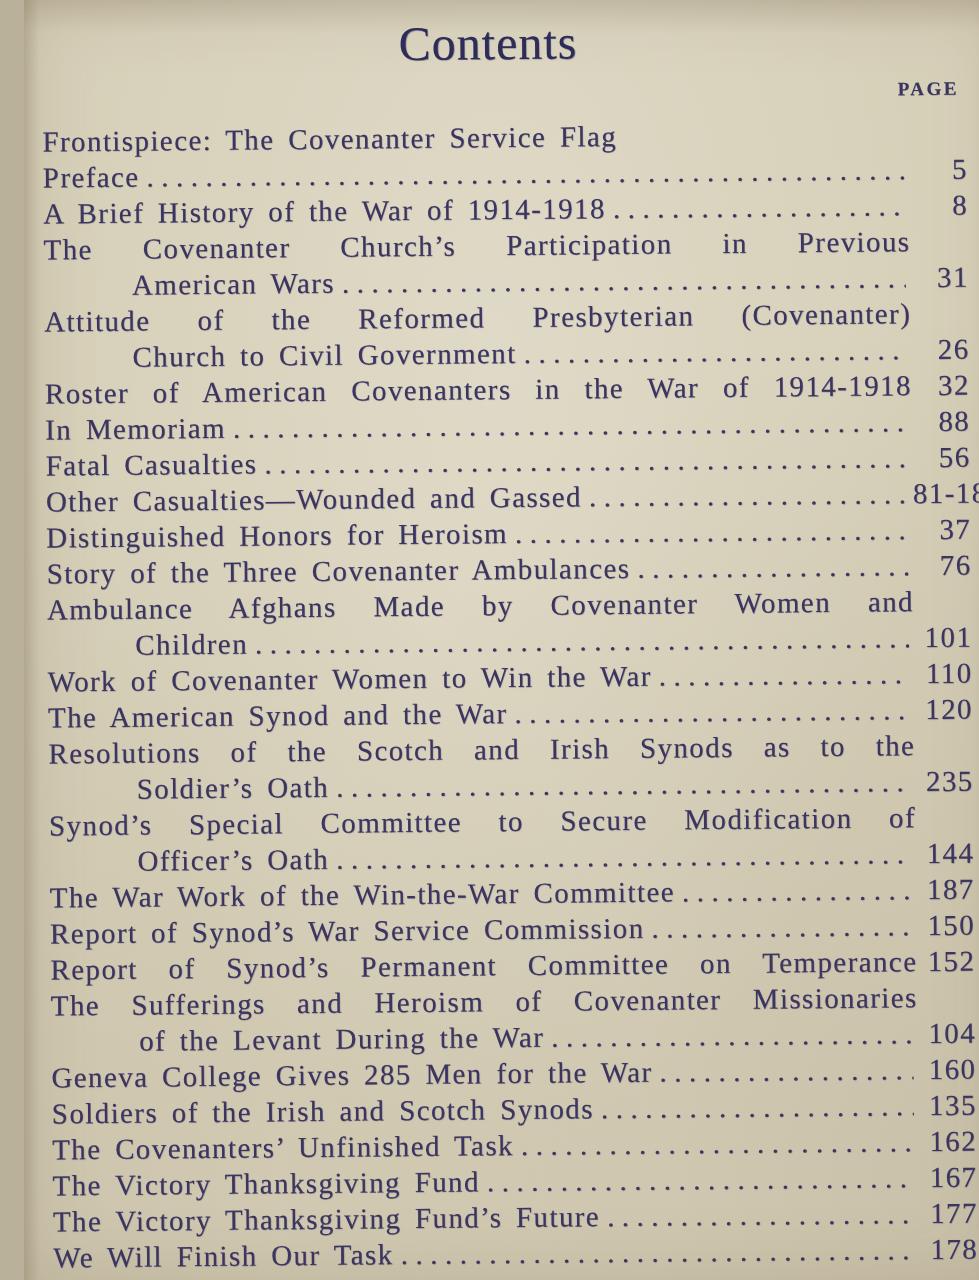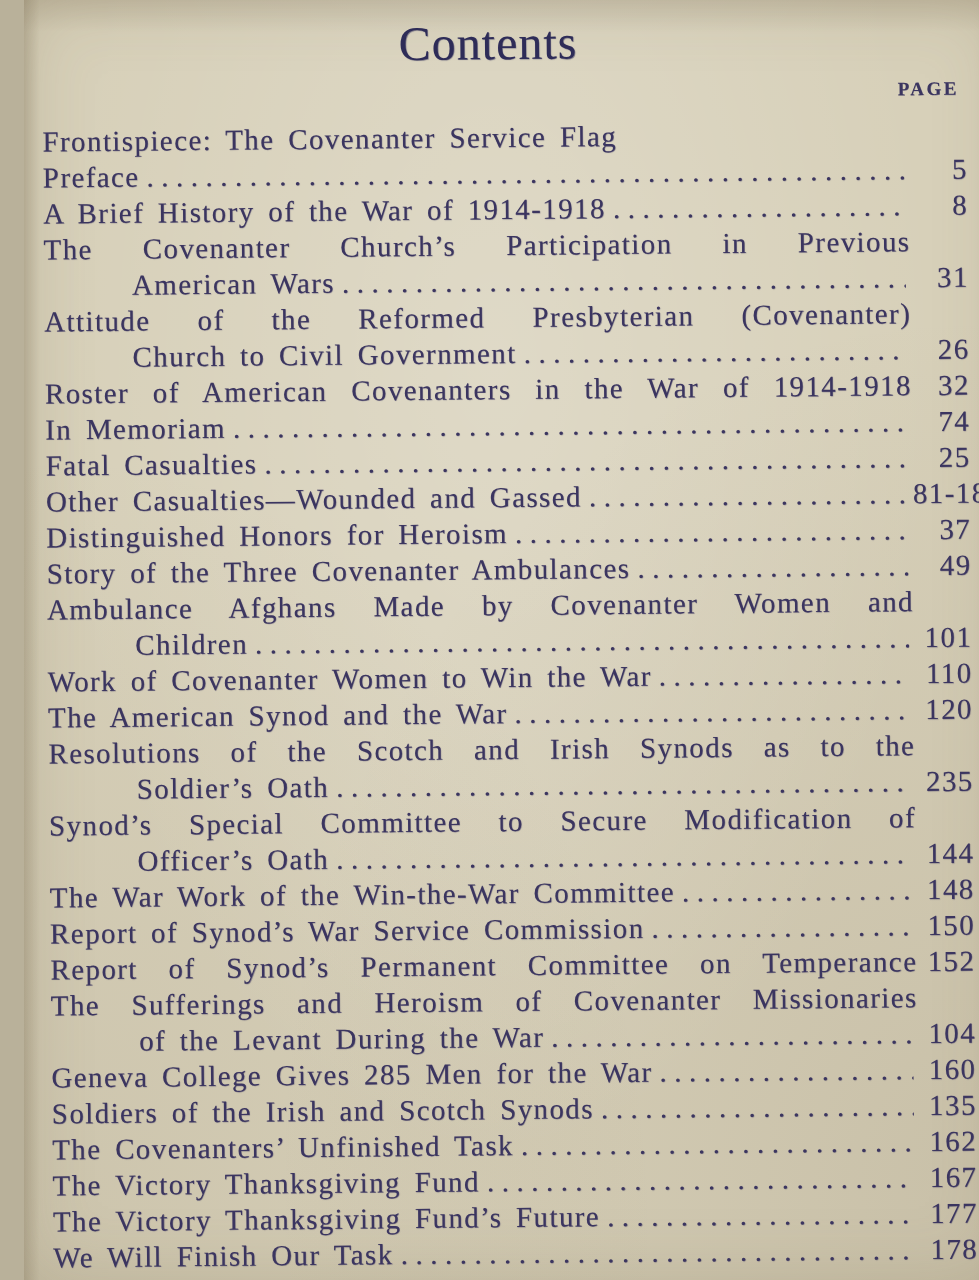--- a/index.html
+++ b/index.html
@@ -127,41 +127,41 @@
     <span class="pg">26</span>
   </div>
         <div class="row justify">
     <span class="txt">Roster of American Covenanters in the War of 1914-1918</span>
 
     <span class="pg">32</span>
   </div>
         <div class="row">
     <span class="txt">In Memoriam</span>
     <span class="lead"></span>
-    <span class="pg">74</span>
+    <span class="pg">88</span>
   </div>
         <div class="row">
     <span class="txt">Fatal Casualties</span>
     <span class="lead"></span>
-    <span class="pg">25</span>
+    <span class="pg">56</span>
   </div>
         <div class="row">
     <span class="txt">Other Casualties—Wounded and Gassed</span>
     <span class="lead"></span>
     <span class="pg">81-182</span>
   </div>
         <div class="row">
     <span class="txt">Distinguished Honors for Heroism</span>
     <span class="lead"></span>
     <span class="pg">37</span>
   </div>
         <div class="row">
     <span class="txt">Story of the Three Covenanter Ambulances</span>
     <span class="lead"></span>
-    <span class="pg">49</span>
+    <span class="pg">76</span>
   </div>
         <div class="row justify">
     <span class="txt">Ambulance Afghans Made by Covenanter Women and</span>
 
     <span class="pg"></span>
   </div>
         <div class="row">
     <span class="txt indent">Children</span>
     <span class="lead"></span>
     <span class="pg">101</span>
@@ -192,21 +192,21 @@
     <span class="pg"></span>
   </div>
         <div class="row">
     <span class="txt indent">Officer’s Oath</span>
     <span class="lead"></span>
     <span class="pg">144</span>
   </div>
         <div class="row">
     <span class="txt">The War Work of the Win-the-War Committee</span>
     <span class="lead"></span>
-    <span class="pg">148</span>
+    <span class="pg">187</span>
   </div>
         <div class="row">
     <span class="txt">Report of Synod’s War Service Commission</span>
     <span class="lead"></span>
     <span class="pg">150</span>
   </div>
         <div class="row justify">
     <span class="txt">Report of Synod’s Permanent Committee on Temperance</span>
 
     <span class="pg">152</span>

